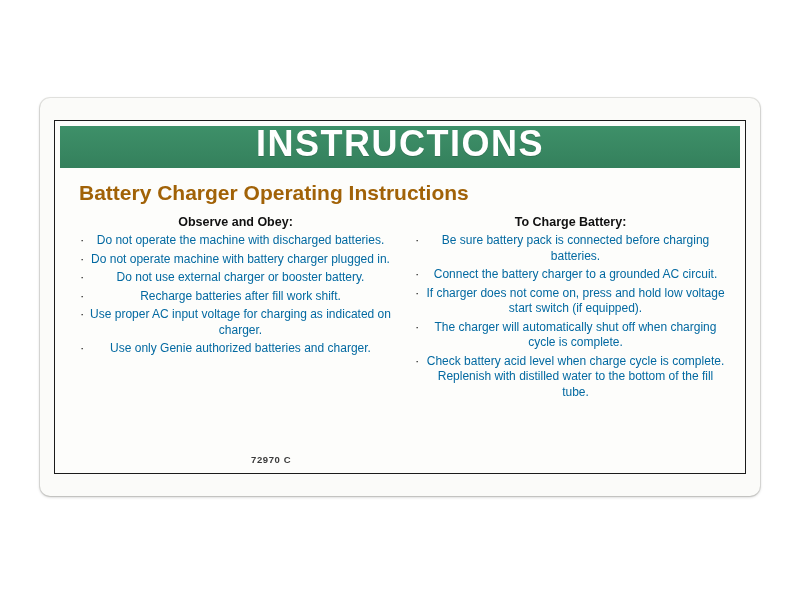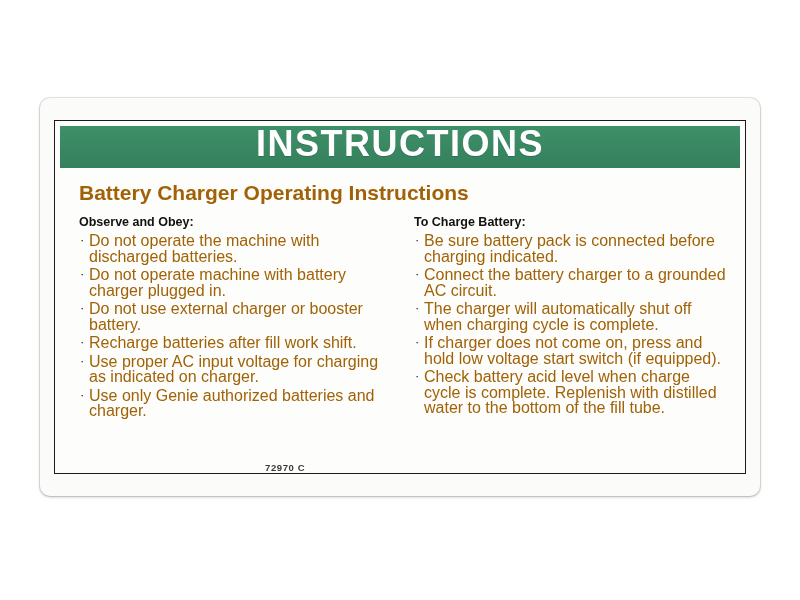--- a/index.html
+++ b/index.html
@@ -67,20 +67,21 @@
     margin: 13px 0 0 24px;
     font-size: 21px;
     font-weight: bold;
     color: #a16207;
   }
 
   .columns {
     display: flex;
     margin: 10px 18px 8px 24px;
     gap: 22px;
+    text-align: center;
   }
 
   .col {
     flex: 1 1 0;
     min-width: 0;
   }
 
   .col-title {
     font-size: 12.5px;
     font-weight: bold;
@@ -89,45 +90,44 @@
   }
 
   ul.items {
     list-style: none;
     margin: 0;
     padding: 0;
   }
 
   ul.items li {
     position: relative;
-    font-size: 16px;
+    font-size: 12px;
     line-height: 15.5px;
-    color: #a16207;
+    color: #0369a1;
     padding-left: 10px;
     margin-bottom: 3px;
   }
 
   ul.items li::before {
     content: "\00B7";
     position: absolute;
     left: 1px;
     top: -1px;
     font-size: 13px;
     color: #1a1a1a;
   }
 
   .part-number {
     position: absolute;
     left: 196px;
-    bottom: 0;
+    bottom: 8px;
     font-size: 9.5px;
     font-weight: bold;
     color: #3a3a3a;
     letter-spacing: 0.6px;
-    margin-left: 14px;
   }
 </style>
 </head>
 <body>
 
 <div id="stage">
 
   <div class="decal">
     <div class="decal-inner">
 
@@ -147,24 +147,24 @@
             <li>Do not use external charger or booster battery.</li>
             <li>Recharge batteries after fill work shift.</li>
             <li>Use proper AC input voltage for charging as indicated on charger.</li>
             <li>Use only Genie authorized batteries and charger.</li>
           </ul>
         </div>
 
         <div class="col">
           <div class="col-title">To Charge Battery:</div>
           <ul class="items">
-            <li>Be sure battery pack is connected before charging indicated.</li>
+            <li>Be sure battery pack is connected before charging batteries.</li>
             <li>Connect the battery charger to a grounded AC circuit.</li>
+            <li>If charger does not come on, press and hold low voltage start switch (if equipped).</li>
             <li>The charger will automatically shut off when charging cycle is complete.</li>
-            <li>If charger does not come on, press and hold low voltage start switch (if equipped).</li>
             <li>Check battery acid level when charge cycle is complete. Replenish with distilled water to the bottom of the fill tube.</li>
           </ul>
         </div>
 
       </div>
 
       <div class="part-number">72970 C</div>
 
     </div>
   </div>

